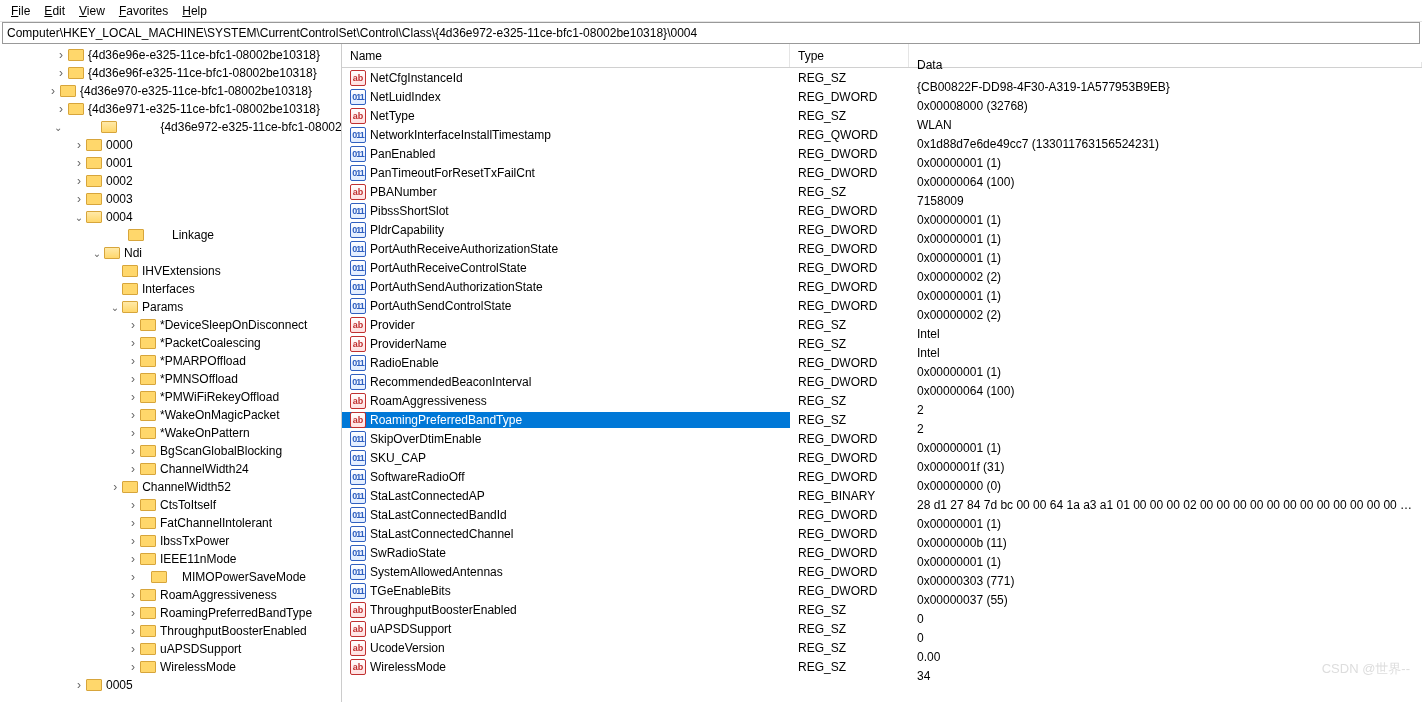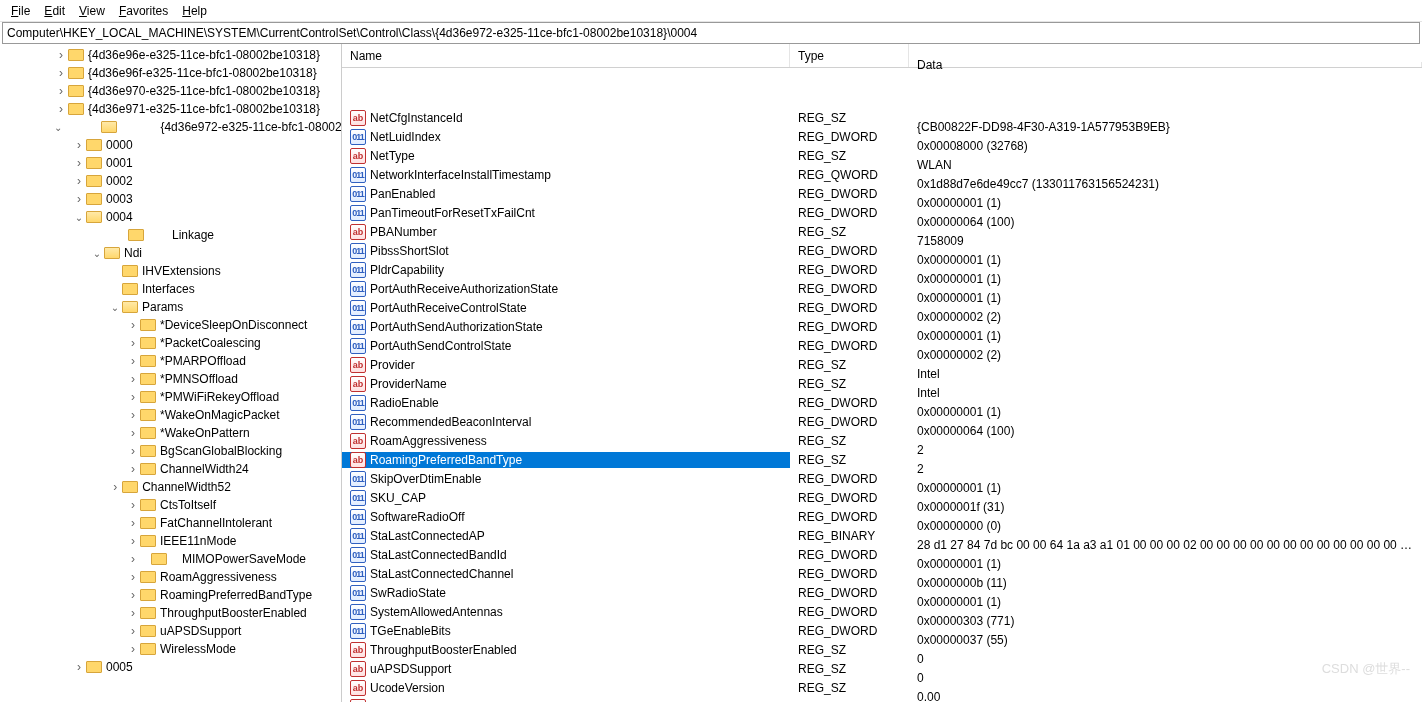--- a/index.html
+++ b/index.html
@@ -14,21 +14,21 @@
   .tree { padding:2px 0 4px 0; }
   .tree-row { display:flex; align-items:center; height:18px; white-space:nowrap; cursor:default; }
   .tree-row .twisty { width:14px; height:14px; display:flex; align-items:center; justify-content:center; font-size:10px; color:#666; }
   .tree-row .twisty.open::before { content:"⌄"; }
   .tree-row .twisty.closed::before { content:"›"; font-size:12px; }
   .tree-row .twisty.none::before { content:""; }
   .tree-row .label { padding:0 2px; }
   .folder-icon { width:16px; height:14px; margin-right:2px; display:inline-block; }
   .folder-icon::before { content:""; display:block; width:14px; height:10px; background:#ffd76b; border:1px solid #d7a53b; border-radius:1px; position:relative; top:1px; }
   .folder-icon.open::before { background:linear-gradient(#ffe9a8,#ffd76b); }
-  .list-pane { flex:1; display:flex; flex-direction:column; overflow:hidden;gap:40px; }
+  .list-pane { flex:1; display:flex; flex-direction:column; overflow:hidden; }
   .list-header { display:flex; height:24px; border-bottom:1px solid #d0d0d0; background:#fff; }
   .list-header .col { display:flex; align-items:center; padding:0 8px; border-right:1px solid #e5e5e5; color:#000; cursor:default; }
   .list-body { flex:1; overflow:auto; }
   .list-row { display:flex; height:19px; align-items:center; white-space:nowrap; cursor:default; }
   .list-row .cell { padding:0 8px; overflow:hidden; text-overflow:ellipsis; }
   .list-row.selected .cell.name { background:#0078d7; color:#fff; }
   .list-row.selected .cell.name .vn { color:#fff; }
   .col-name,.cell.name { width:448px; display:flex; align-items:center; }
   .col-type,.cell.type { width:119px; }
   .col-data,.cell.data { flex:1;margin-top:18px; }
@@ -65,21 +65,21 @@
         <div class="tree-row" style="padding-left: 54px;">
           <span class="twisty closed"></span>
           <span class="folder-icon "></span>
           <span class="label">{4d36e96e-e325-11ce-bfc1-08002be10318}</span>
         </div>
         <div class="tree-row" style="padding-left: 54px;">
           <span class="twisty closed"></span>
           <span class="folder-icon "></span>
           <span class="label">{4d36e96f-e325-11ce-bfc1-08002be10318}</span>
         </div>
-        <div class="tree-row" style="padding-left: 54px;">
+        <div class="tree-row" style=" margin-left: 46px;">
           <span class="twisty closed"></span>
           <span class="folder-icon "></span>
           <span class="label">{4d36e970-e325-11ce-bfc1-08002be10318}</span>
         </div>
         <div class="tree-row" style="padding-left: 54px;">
           <span class="twisty closed"></span>
           <span class="folder-icon "></span>
           <span class="label">{4d36e971-e325-11ce-bfc1-08002be10318}</span>
         </div>
         <div class="tree-row" style="padding-left: 54px; gap: 39px;">
@@ -189,20 +189,25 @@
         </div>
         <div class="tree-row" style="padding-left: 126px;">
           <span class="twisty closed"></span>
           <span class="folder-icon "></span>
           <span class="label">CtsToItself</span>
         </div>
         <div class="tree-row" style="padding-left: 126px;">
           <span class="twisty closed"></span>
           <span class="folder-icon "></span>
           <span class="label">FatChannelIntolerant</span>
+        </div>
+        <div class="tree-row" style="padding-left: 126px;">
+          <span class="twisty closed"></span>
+          <span class="folder-icon "></span>
+          <span class="label">IbssTxPower</span>
         </div>
         <div class="tree-row" style="padding-left: 126px;">
           <span class="twisty closed"></span>
           <span class="folder-icon "></span>
           <span class="label">IEEE11nMode</span>
         </div>
         <div class="tree-row" style="padding-left: 126px; gap: 11px;">
           <span class="twisty closed"></span>
           <span class="folder-icon "></span>
           <span class="label">MIMOPowerSaveMode</span>

